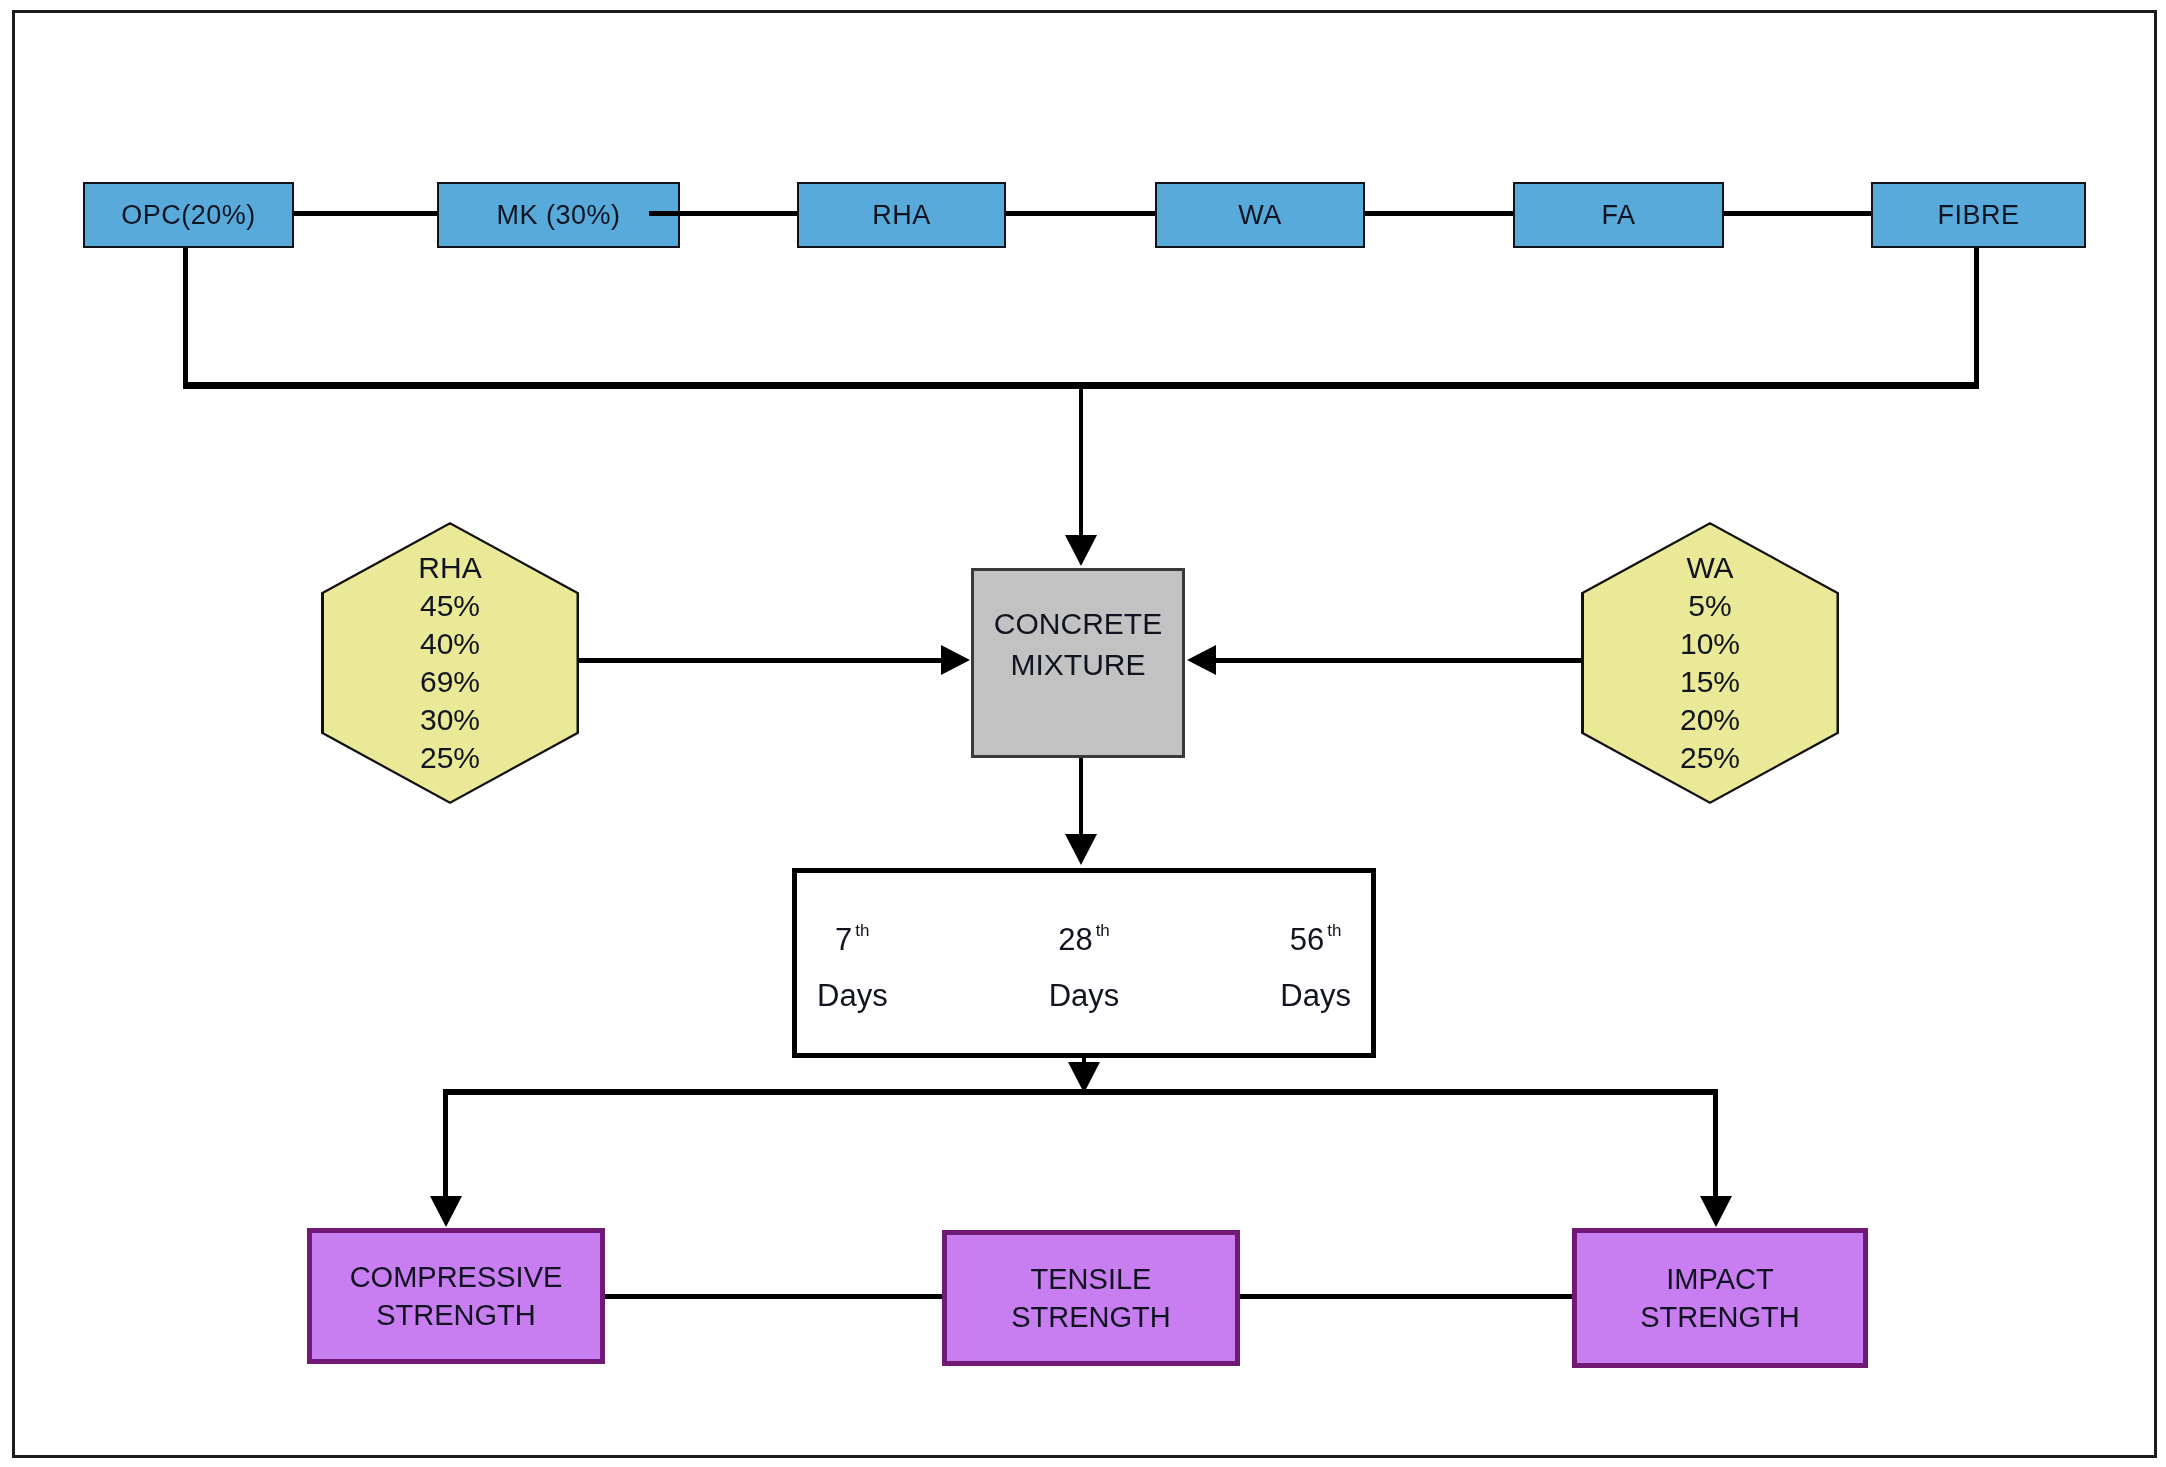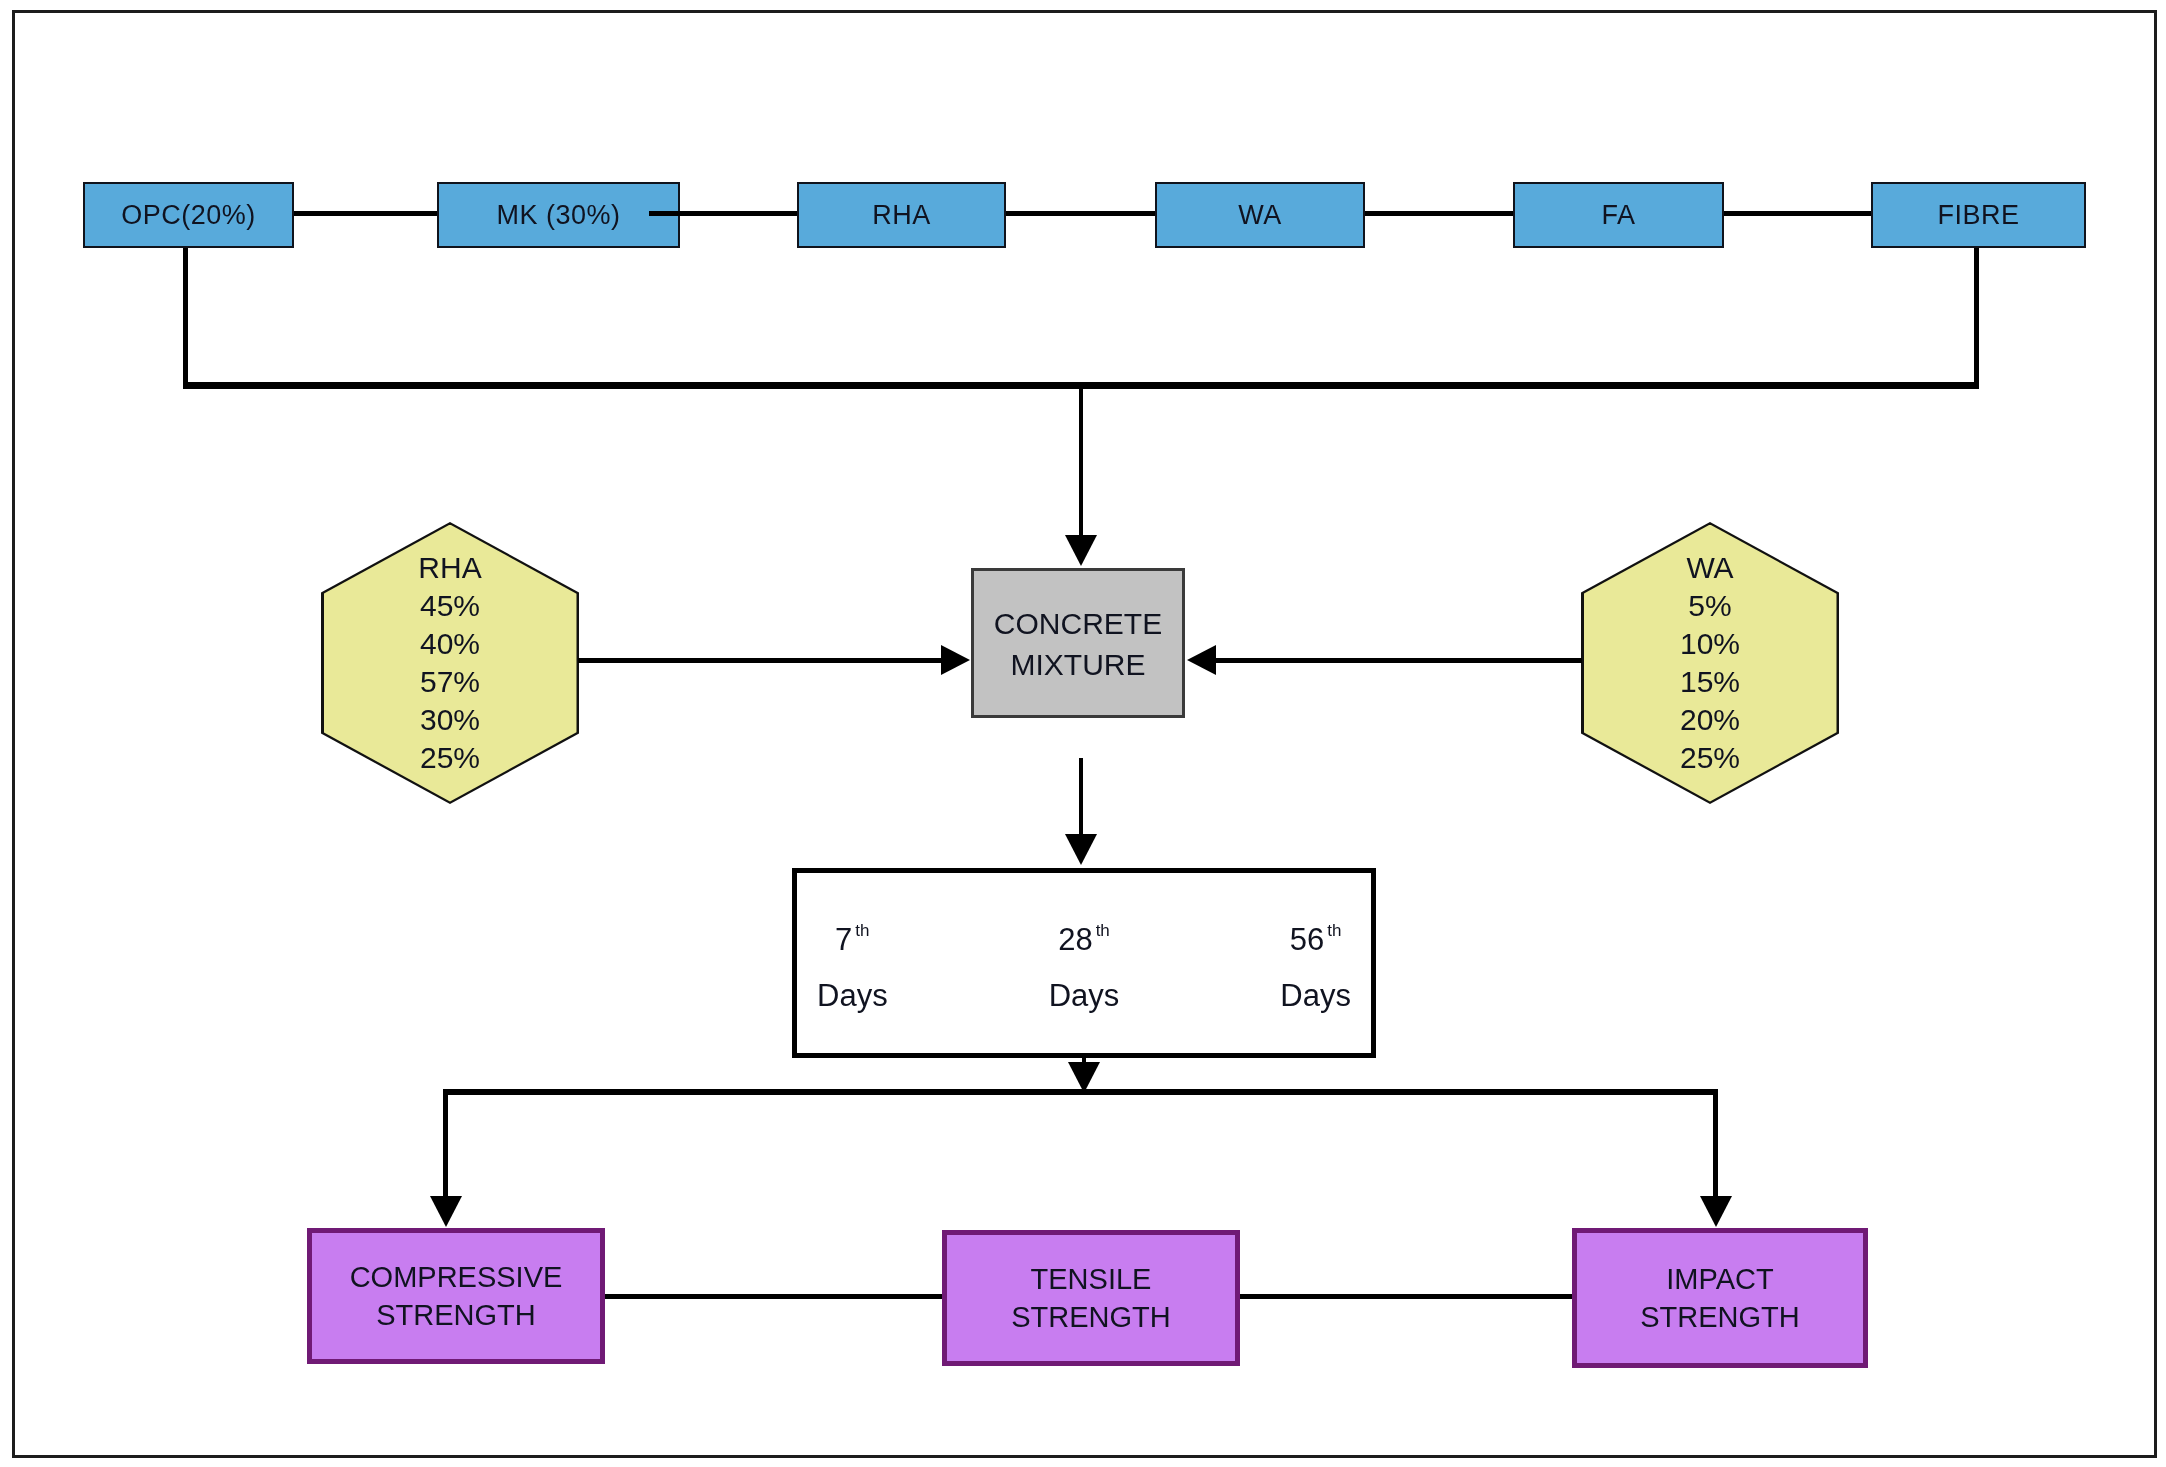--- a/index.html
+++ b/index.html
@@ -67,21 +67,21 @@
     display: flex;
     flex-direction: column;
     align-items: center;
     justify-content: center;
     text-align: center;
     font-size: 30px;
     line-height: 38px;
   }
   .mixture {
     left: 971px; top: 568px;
-    width: 214px; height: 150px;
+    width: 214px; height: 190px;
     background: #c2c2c2;
     border: 3px solid #3a3a3a;
     justify-content: flex-start;
     padding-top: 32px;
     font-size: 30px;
     line-height: 41px;
   }
   .days-box {
     left: 792px; top: 868px;
     width: 584px; height: 190px;
@@ -138,21 +138,21 @@
   <div class="line" style="left:183px; top:382px;width:1796px;height:7px;"></div>
 
   <div class="line" style="left:1079px;top:389px;width:4px;height:150px;"></div>
   <div class="arrow-down" style="left:1065px;top:535px;"></div>
 
   <div class="hex-outer" style="left:321px;top:522px;">
     <div class="hex-inner">
       <div>RHA</div>
       <div>45%</div>
       <div>40%</div>
-      <div>57%</div>
+      <div>69%</div>
       <div>30%</div>
       <div>25%</div>
     </div>
   </div>
   <div class="line" style="left:578px;top:658px;width:366px;height:5px;"></div>
   <div class="arrow-right" style="left:941px;top:645px;"></div>
 
   <div class="hex-outer" style="left:1581px;top:522px;">
     <div class="hex-inner">
       <div>WA</div>

